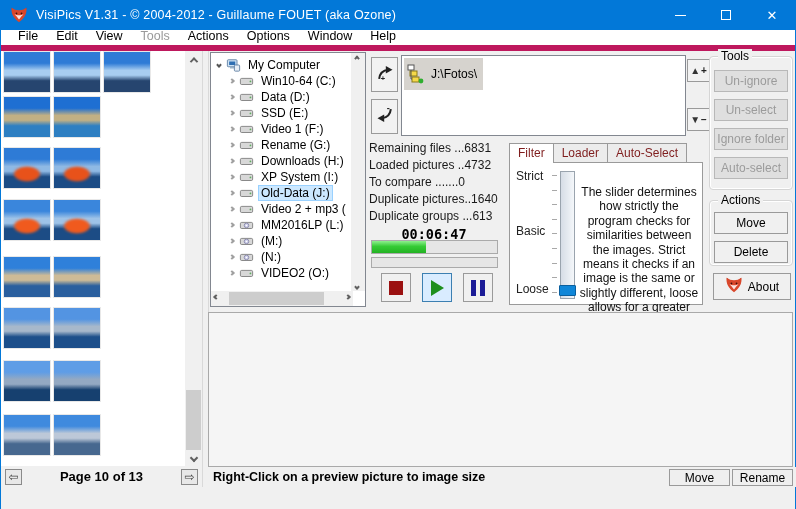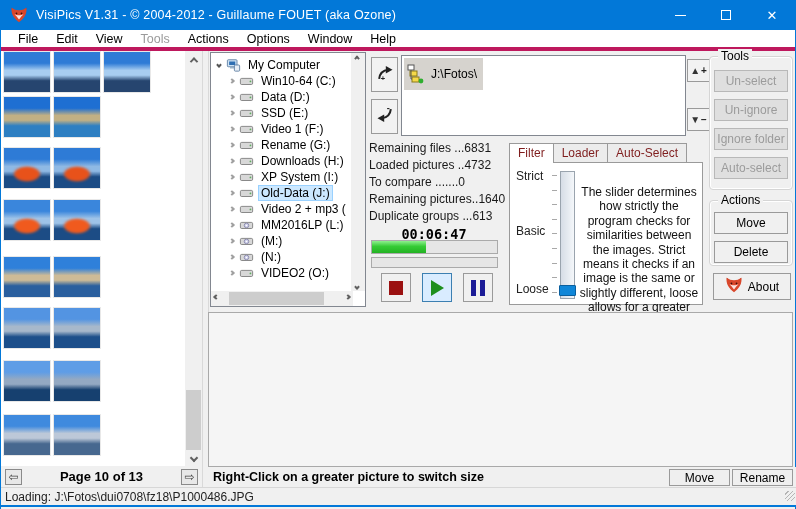--- a/index.html
+++ b/index.html
@@ -14,21 +14,21 @@
   .titlebar .appicon { width:18px; height:18px; margin:0 8px 0 9px; }
   .titlebar .title { font-size:12.5px; letter-spacing:.2px; }
   .winbtns { position:absolute; right:0; top:0; height:30px; display:flex; }
   .winbtn { width:46px; height:30px; display:flex; align-items:center; justify-content:center;
             color:#fff; font-size:13px; }
   .winbtn .sq { width:10px; height:10px; border:1px solid #fff; display:inline-block; }
   .winbtn .mline { width:11px; height:1px; background:#fff; display:inline-block; }
 
   
   .menubar { position:absolute; left:0; top:30px; width:100%; height:21px; background:#fff;
-             display:flex; align-items:flex-start; padding-left:8px; border-bottom:4px solid #be185d; }
+             display:flex; align-items:flex-end; padding-left:8px; border-bottom:6px solid #be185d; }
   .menu-item { padding:2px 9px; font-size:12.5px; }
   .menu-item.disabled { color:#9a9a9a; }
 
   
   .thumbs-panel { position:absolute; left:0; top:51px; width:201px; height:415px; background:#fff; overflow:hidden; }
   .thumb-row { position:absolute; left:0; display:flex; gap:2px; padding-left:2px; }
   .thumb { width:48px; height:42px; border:1px solid #e8e8e8; position:relative; overflow:hidden; }
   .thumb .blob { position:absolute; left:20%; top:45%; width:60%; height:40%; border-radius:50%;
                  filter:blur(1px); }
   .vscroll { position:absolute; top:0; right:0; width:17px; height:100%; background:#f0f0f0; }
@@ -455,21 +455,21 @@
     </div>
   <div class="updown" style="left:686px; top:108px;">
       <span style="color:#333;">▼</span>
       <span class="sign">−</span>
     </div>
 
   <div class="stats" id="stats">
       <div class="stat-line">Remaining files ...6831</div>
       <div class="stat-line">Loaded pictures ..4732</div>
       <div class="stat-line">To compare .......0</div>
-      <div class="stat-line">Remaining pictures..1640</div>
+      <div class="stat-line">Duplicate pictures..1640</div>
       <div class="stat-line">Duplicate groups ...613</div>
     </div>
   <div class="timer">00:06:47</div>
   <div class="pbar" style="top:240px; height:14px;">
       <div class="fill" id="pfill" style="width: 43%;"></div>
     </div>
   <div class="pbar" style="top:257px; height:11px;"></div>
 
   <div class="ctrlbtn" style="left:380px; top:273px;">
       <span class="shape-stop"></span>
@@ -499,22 +499,22 @@
         <span class="sliderthumb"></span>
       </div>
       <div class="tabdesc">The slider determines how strictly the program checks for similarities between the images. Strict means it checks if an image is the same or slightly different, loose allows for a greater amount of differences.</div>
     </div>
   </div>
 
   <div class="groupbox" style="left:708px; top:56px; width:84px; height:134px;">
     <span class="gtitle">Tools</span>
   </div>
   <div id="toolbtns" style="position:absolute; left:713px; top:70px; display:flex; flex-direction:column; gap:7px;">
+      <button class="col-btn disabled">Un-ignore</button>
       <button class="col-btn disabled">Un-select</button>
-      <button class="col-btn disabled">Un-ignore</button>
       <button class="col-btn disabled">Ignore folder</button>
       <button class="col-btn disabled">Auto-select</button>
     </div>
 
   <div class="groupbox" style="left:708px; top:200px; width:84px; height:66px;">
     <span class="gtitle">Actions</span>
   </div>
   <div id="actionbtns" style="position:absolute; left:713px; top:212px; display:flex; flex-direction:column; gap:7px;">
       <button class="col-btn">Move</button>
       <button class="col-btn">Delete</button>
@@ -530,23 +530,19 @@
           <circle cx="11.5" cy="13" r="1.6" fill="#401008"></circle>
           <circle cx="20.5" cy="13" r="1.6" fill="#401008"></circle>
         </svg>
     </span>
     <span>About</span>
   </div>
 
   <div class="preview"></div>
 
   <div class="bottombar">
-    <span class="hint">Right-Click on a greater picture to switch size</span>
+    <span class="hint">Right-Click on a preview picture to image size</span>
   </div>
   <div class="flatbtn" style="left:668px; top:469px;">Move</div>
   <div class="flatbtn" style="left:731px; top:469px;">Rename</div>
 
-  <div class="statusbar">
-    <span>Loading: J:\Fotos\dui0708\fz18\P1000486.JPG</span>
-    <span class="grip"></span>
-  </div>
 
 </div>
 
 </body></html>

